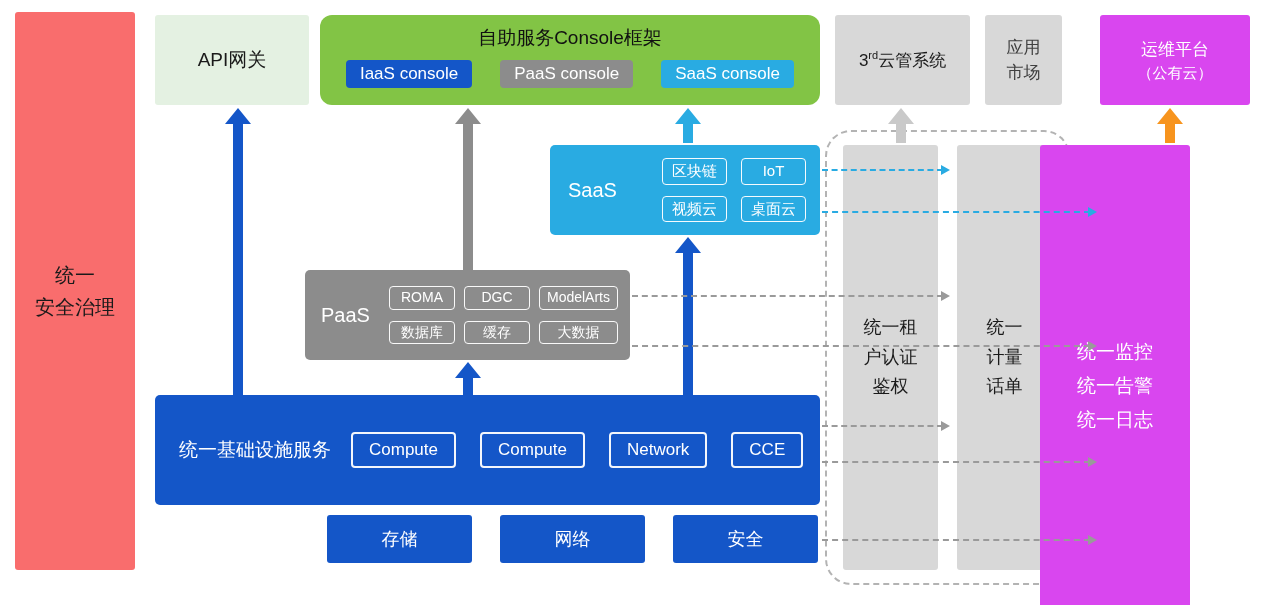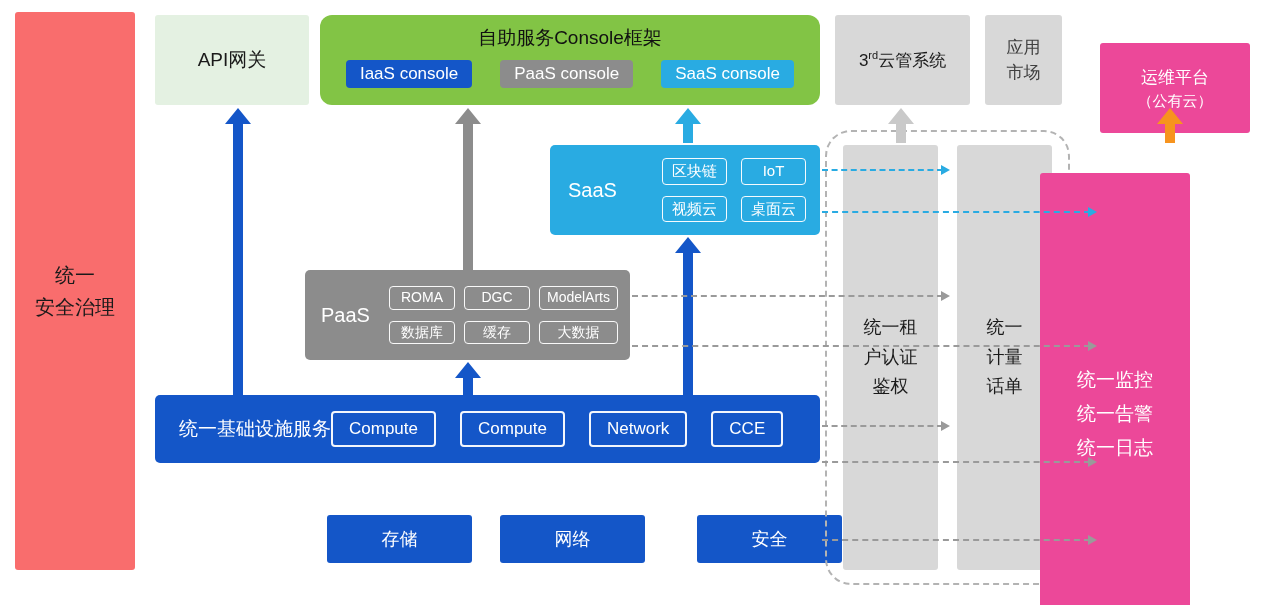--- a/index.html
+++ b/index.html
@@ -10,21 +10,21 @@
   .box { position:absolute; display:flex; align-items:center; justify-content:center; text-align:center; border-radius:3px; }
   .pre { white-space:pre-line; }
 
   .bg-red     { background:#f96d6d; }
   .bg-palegreen { background:#e4f1e2; }
   .bg-green   { background:#82c445; }
   .bg-blue    { background:#1456c8; }
   .bg-cyan    { background:#29abe2; }
   .bg-gray    { background:#8c8c8c; }
   .bg-lightgray { background:#d8d8d8; }
-  .bg-orange  { background:#ec4899;margin-top:28px; }
+  .bg-orange  { background:#d946ef; }
 
   .console-frame { position:absolute; border-radius:12px; display:flex; flex-direction:column; align-items:center; padding-top:10px; }
   .console-title { font-size:19px; color:#111; font-weight:500; }
   .console-buttons { display:flex; gap:28px; margin-top:9px; }
   .console-btn { color:#fff; font-size:17px; padding:4px 14px; border-radius:4px; line-height:1.2; }
 
   .layer-box { position:absolute; display:flex; align-items:center; border-radius:5px; }
   .layer-label { color:#fff; font-size:20px; font-weight:500; }
   .chips { display:grid; gap:11px 14px; justify-items:stretch; }
   .cols2 { grid-template-columns:repeat(2,auto); }
@@ -111,37 +111,37 @@
     <div class="chips cols3" style="gap:11px 9px;">
       <span class="chip chip-sm">ROMA</span>
       <span class="chip chip-sm">DGC</span>
       <span class="chip chip-sm">ModelArts</span>
       <span class="chip chip-sm">数据库</span>
       <span class="chip chip-sm">缓存</span>
       <span class="chip chip-sm">大数据</span>
     </div>
   </div>
 
-  <div class="layer-box bg-blue" style="left:155px;top:395px;width:665px;height:68px;padding:12px 24px;">
+  <div class="layer-box bg-blue" style="left:155px;top:395px;width:665px;height:110px;padding:12px 24px;gap:20px;">
     <span class="layer-label" style="font-size:19px;white-space:nowrap;">统一基础设施服务</span>
     <div style="display:flex;gap:24px;">
       <span class="chip chip-lg">Compute</span>
       <span class="chip chip-lg">Compute</span>
       <span class="chip chip-lg">Network</span>
       <span class="chip chip-lg" style="min-width:70px;">CCE</span>
     </div>
   </div>
 
   <div class="box bg-blue" style="left:327px;top:515px;width:145px;height:48px;">
     <span style="font-size:18px;color:#fff;">存储</span>
   </div>
   <div class="box bg-blue" style="left:500px;top:515px;width:145px;height:48px;">
     <span style="font-size:18px;color:#fff;">网络</span>
   </div>
-  <div class="box bg-blue" style="left:673px;top:515px;width:145px;height:48px;margin-left:24px;">
+  <div class="box bg-blue" style="left:673px;top:515px;width:145px;height:48px;">
     <span style="font-size:18px;color:#fff;">安全</span>
   </div>
 
   <div class="dashed-frame" style="left:825px;top:130px;width:245px;height:455px;"></div>
 
   <div class="vbar bg-lightgray" style="left:843px;top:145px;width:95px;height:425px;">
     <span class="pre" style="font-size:18px;line-height:1.65;color:#1a1a1a;">统一租
 户认证
 鉴权</span>
   </div>

